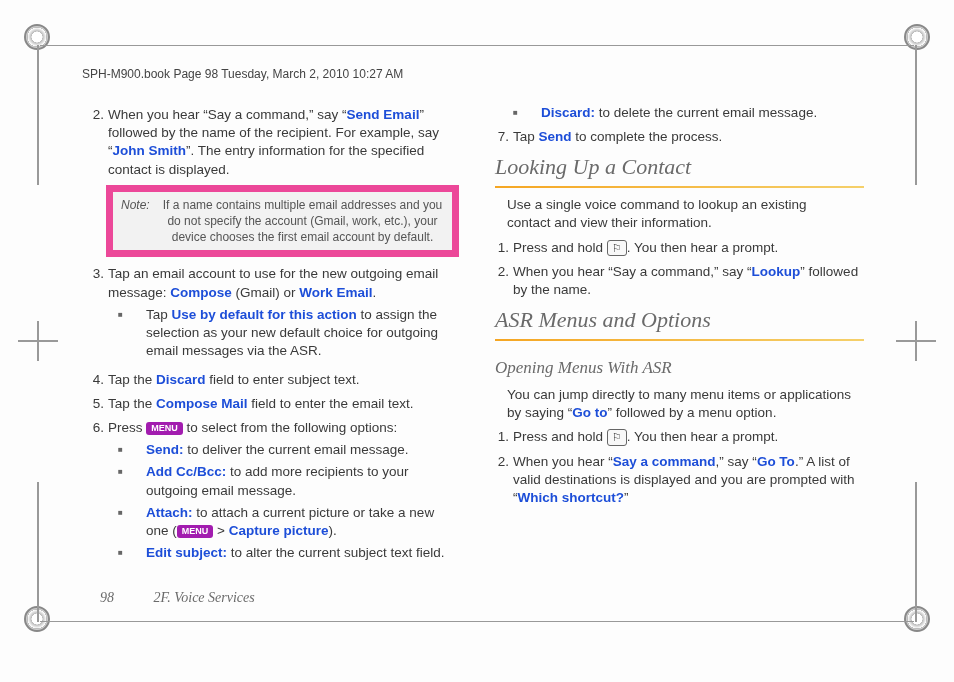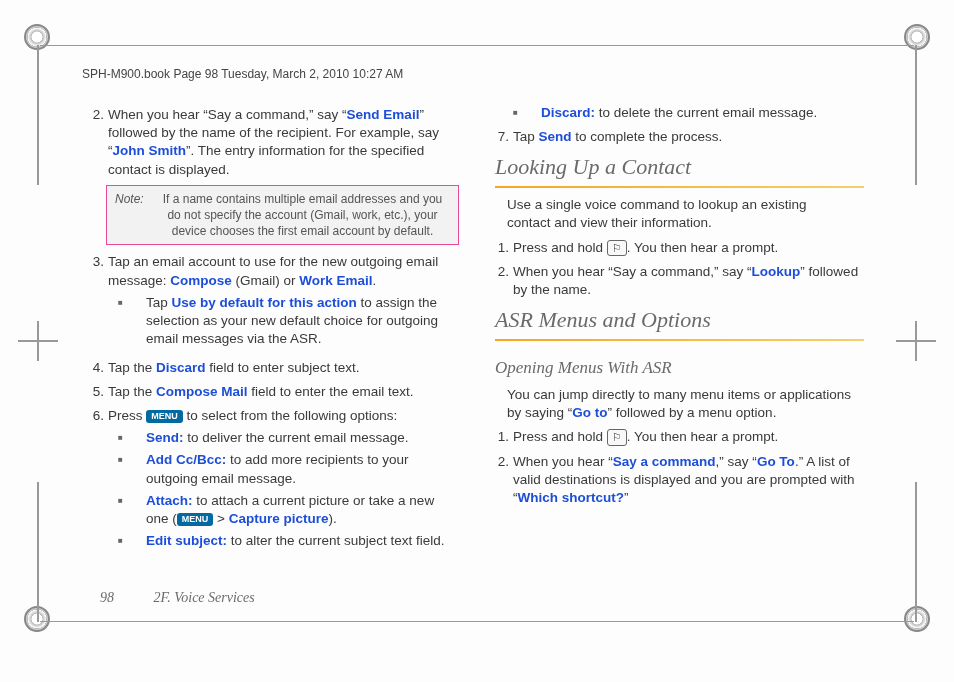--- a/index.html
+++ b/index.html
@@ -32,25 +32,25 @@
   ol.steps > li { display:flex; margin:6px 0; }
   ol.steps > li > .num { width:18px; flex-shrink:0; text-align:right; padding-right:4px; }
   ol.steps > li > .body { flex:1; }
   .bullets { padding-left:10px; margin-top:4px; }
   .bullets .bitem { display:flex; margin:4px 0; }
   .bullets .sq { width:10px; flex-shrink:0; font-size:8px; padding-top:4px; color:#666; }
   .bullets .btxt { flex:1;padding-left:18px; }
   b { font-weight:bold; color:#1d4ed8; }
   .cmd { font-weight:bold; }
 
-  .note { border:1px solid #ec4899; background:#f2f2f2; padding:5px 8px; margin:4px 0 8px 16px; font-size:12px; color:#555; display:flex; }
+  .note { border:7px solid #ec4899; background:#f2f2f2; padding:5px 8px; margin:4px 0 8px 16px; font-size:12px; color:#555; display:flex; }
   .note .nlabel { font-style:italic; width:40px; flex-shrink:0; }
   .note .ntxt { flex:1;text-align:center; }
 
-  .menu-btn { display:inline-block; background:#0369a1; color:#fff; font-size:9px; font-weight:bold; padding:2px 5px; border-radius:3px; vertical-align:middle; line-height:1; }
+  .menu-btn { display:inline-block; background:#a21caf; color:#fff; font-size:9px; font-weight:bold; padding:2px 5px; border-radius:3px; vertical-align:middle; line-height:1; }
   .key-btn { display:inline-block; border:1px solid #666; border-radius:3px; padding:0 4px; font-size:11px; vertical-align:middle; background:#f8f8f8; }
 
   h2.section { font-style:italic; font-weight:normal; font-size:22px; color:#6a6a6a; margin:6px 0 4px; font-family: Georgia, 'Times New Roman', serif; }
   .rule { height:2px; width:100%; background:linear-gradient(to right,#f5a623,#f5d06a); margin-bottom:8px; }
   h3.sub { font-style:italic; font-weight:normal; font-size:17px; color:#6a6a6a; margin:16px 0 6px; font-family: Georgia, 'Times New Roman', serif; }
 
   .footer { position:absolute; bottom:76px; left:100px; font-style:italic; color:#6a6a6a; font-size:14px; font-family: Georgia, serif; }
   .footer .pg { margin-right:36px; }
 </style>
 </head>

